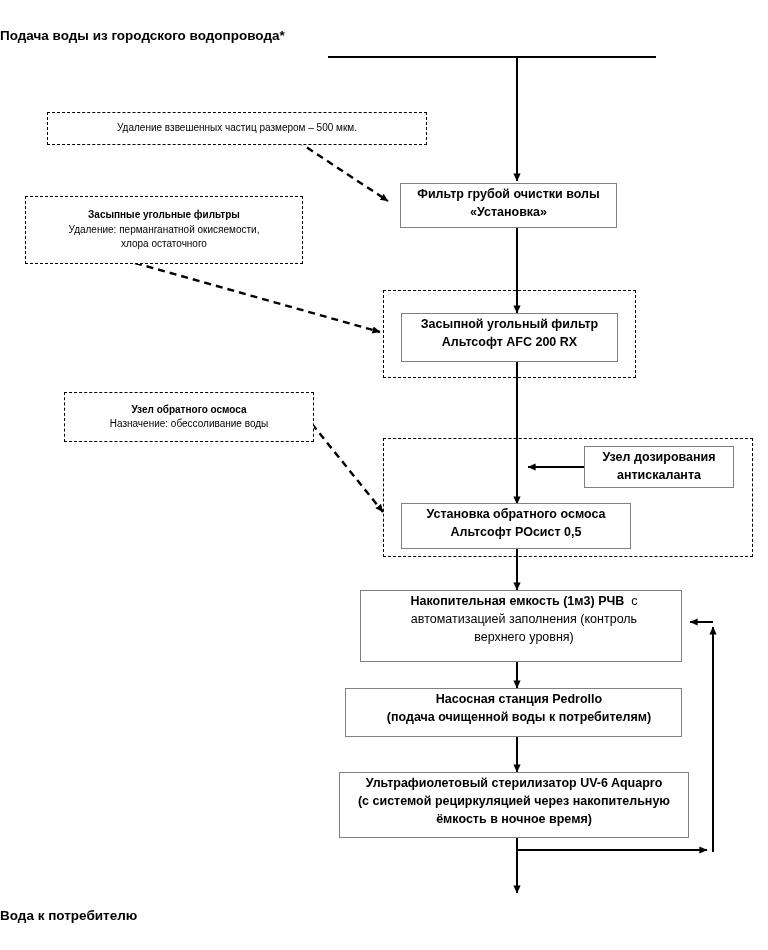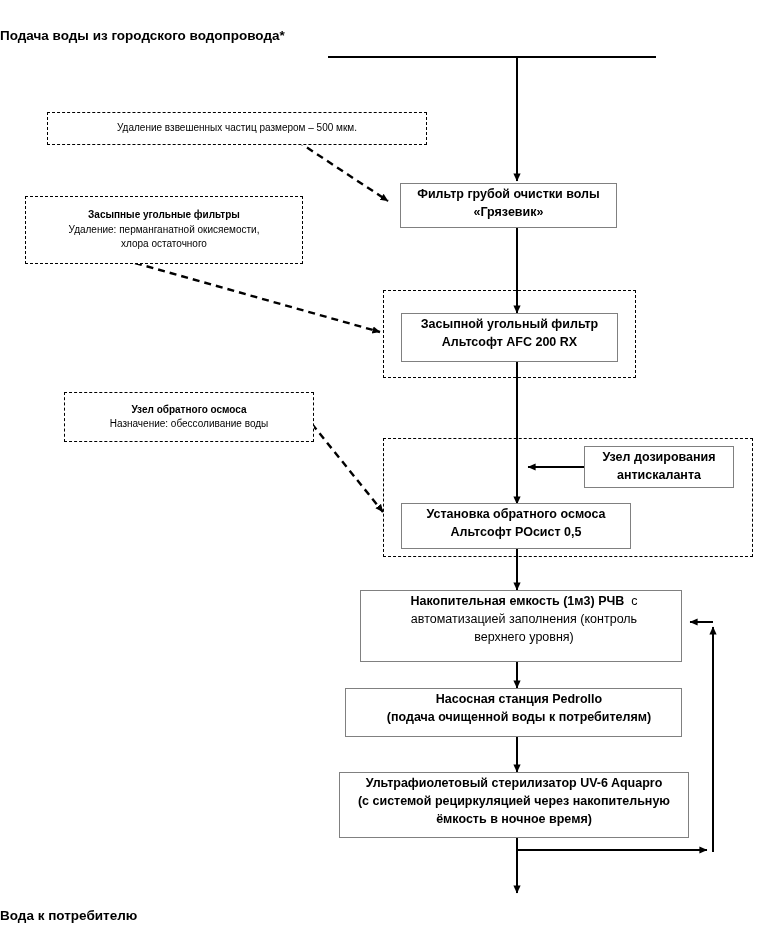--- a/index.html
+++ b/index.html
@@ -146,21 +146,21 @@
   <div class="annot" style="left:64px; top:392px; width:250px; height:50px;">
     <div class="inner">
       <span class="ttl">Узел обратного осмоса</span>
       <span class="sub">Назначение: обессоливание воды</span>
     </div>
   </div>
 
   <div class="node" style="left:400px; top:183px; width:217px; height:45px;">
     <div class="inner">
       <span>Фильтр грубой очистки волы</span><br>
-      <span>«Грязевик»</span>
+      <span>«Установка»</span>
     </div>
   </div>
 
   <div class="node" style="left:401px; top:313px; width:217px; height:49px;">
     <div class="inner">
       <span>Засыпной угольный фильтр</span><br>
       <span>Альтсофт AFC 200 RX</span>
     </div>
   </div>
 

